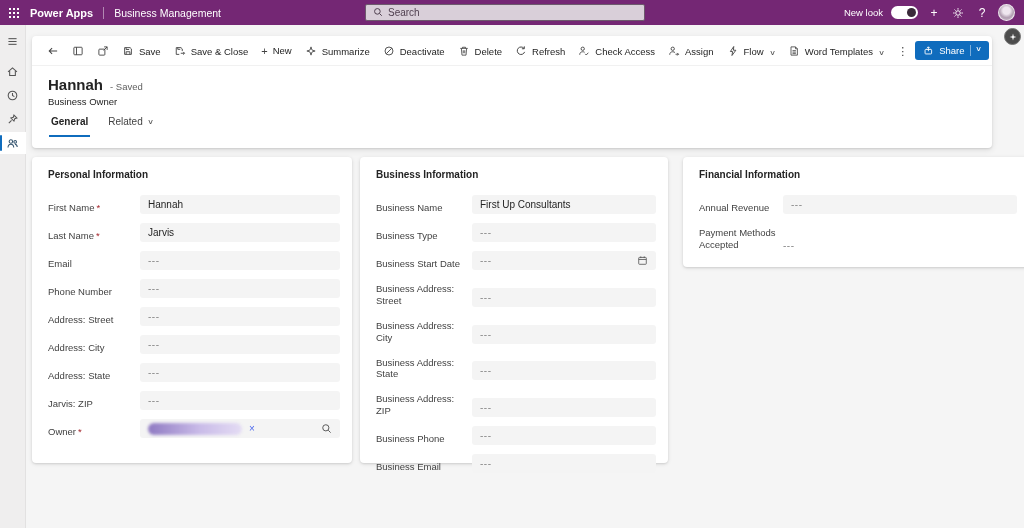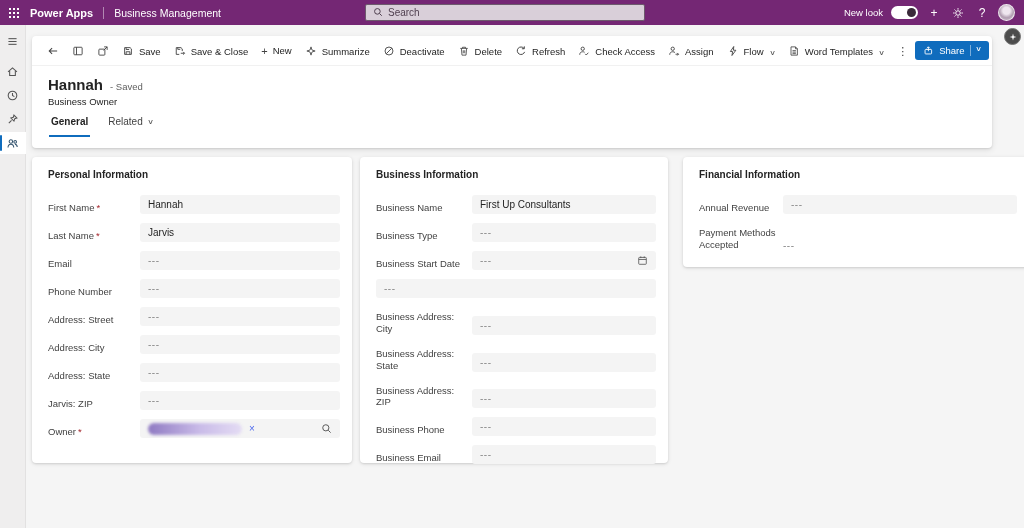--- a/index.html
+++ b/index.html
@@ -381,20 +381,21 @@
             <svg width="11" height="11" viewBox="0 0 16 16" fill="none" stroke="#555" stroke-width="1.2">
               <rect x="2.5" y="3.5" width="11" height="10" rx="1"></rect>
               <line x1="2.5" y1="6.5" x2="13.5" y2="6.5"></line>
               <line x1="5.5" y1="2" x2="5.5" y2="4.5"></line>
               <line x1="10.5" y1="2" x2="10.5" y2="4.5"></line>
             </svg>
           </span>
         </div>
       </div>
       <div class="field-row">
+        <div class="field-label">Business Address: Street</div>
         <div class="field-input">
           <span class="field-value val-empty">---</span>
         </div>
       </div>
       <div class="field-row">
         <div class="field-label">Business Address: City</div>
         <div class="field-input">
           <span class="field-value val-empty">---</span>
         </div>
       </div>

